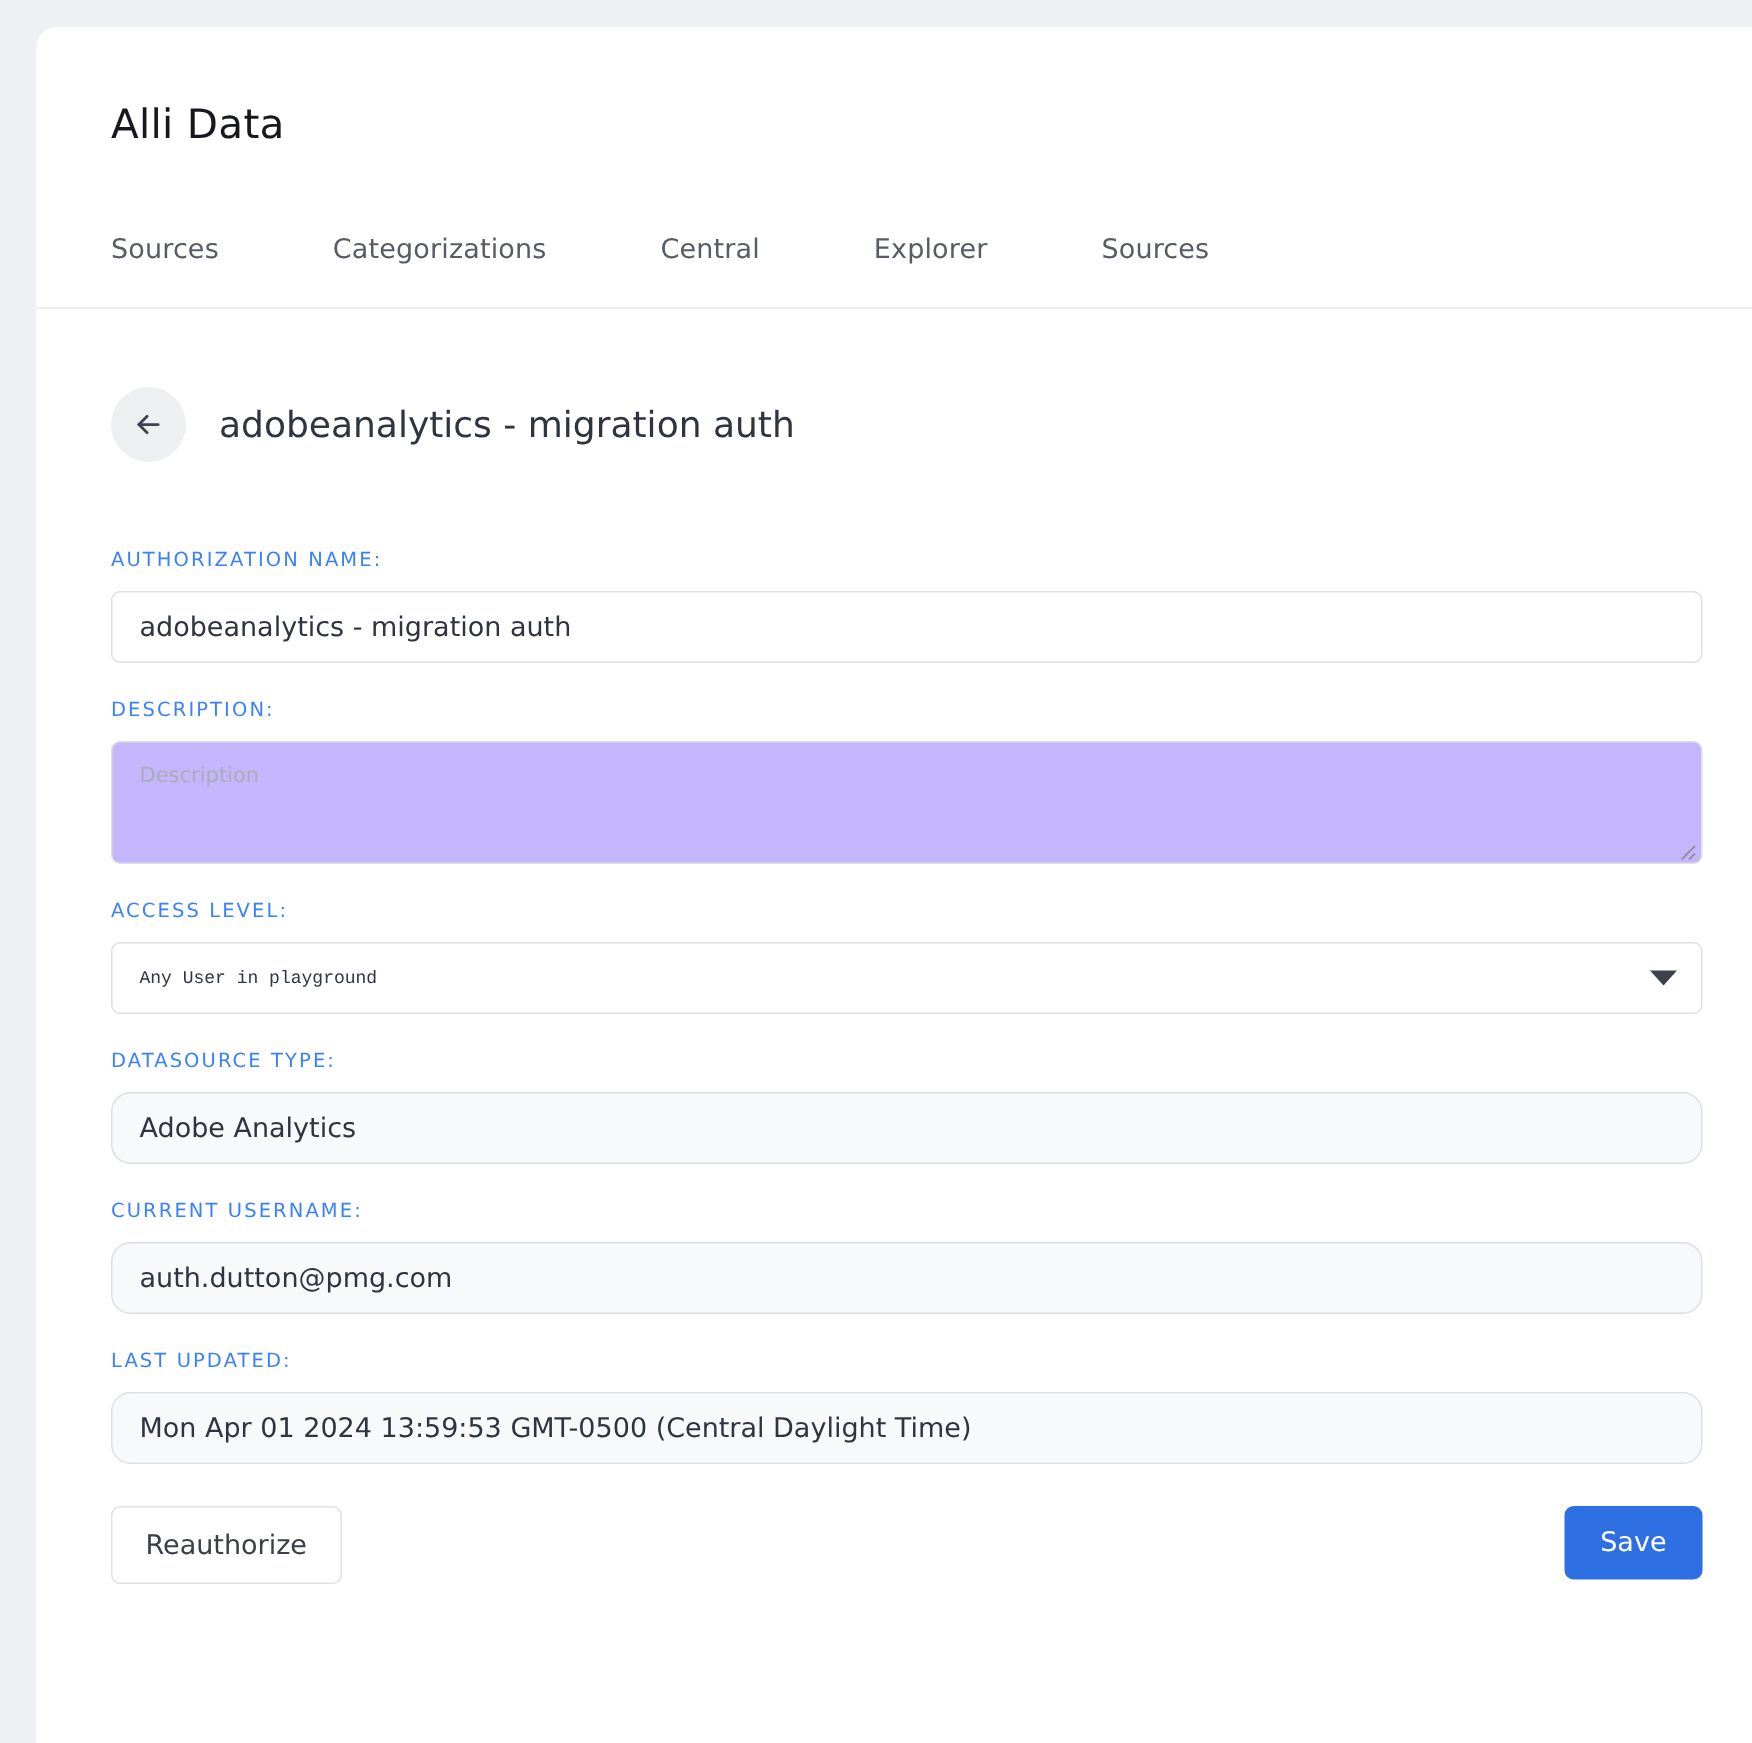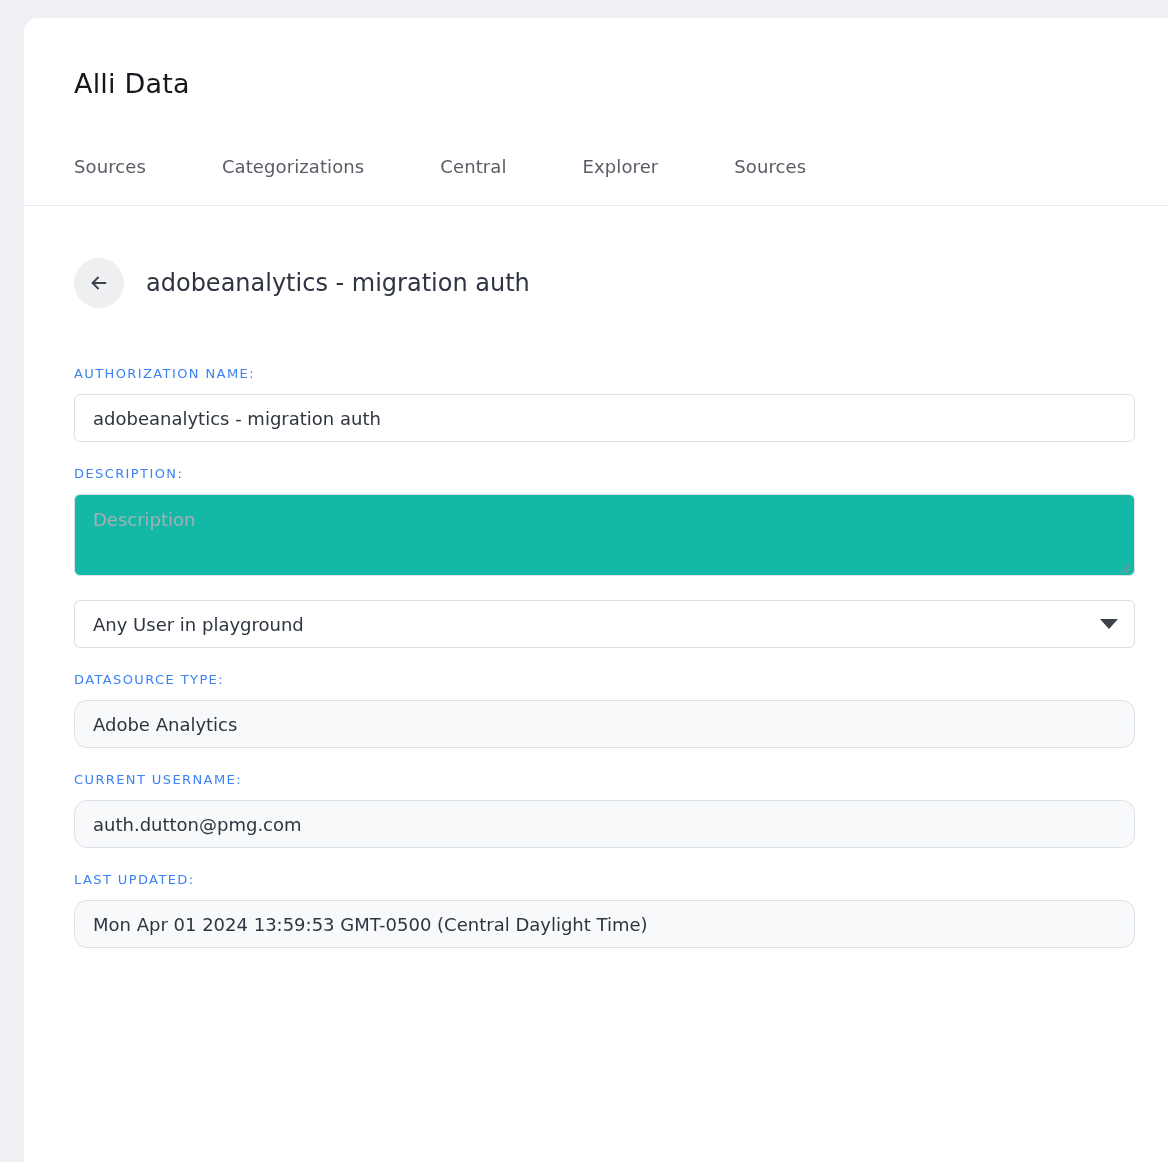--- a/index.html
+++ b/index.html
@@ -146,23 +146,23 @@
   .textarea-wrap {
     position: relative;
     width: 1061px;
     height: 82px;
   }
   .textarea {
     width: 1061px;
     height: 82px;
     border: 1px solid #dcdfe4;
     border-radius: 6px;
-    background: #14b8a6;
-    font-family: "DejaVu Sans", "Liberation Sans", sans-serif;
-    font-size: 18px;
+    background: #c4b5fd;
+    font-family: "DejaVu Sans", "Liberation Sans", sans-serif;
+    font-size: 14px;
     color: #2e3440;
     padding: 13px 18px;
     outline: none;
     resize: none;
     line-height: 1.3;
   }
   .textarea::placeholder { color: #a9adb5; }
   .resize-grip {
     position: absolute;
     right: 4px;
@@ -172,26 +172,27 @@
     pointer-events: none;
   }
 
   .select-wrap { position: relative; width: 1061px; height: 48px; }
   .select-display {
     width: 1061px;
     height: 48px;
     border: 1px solid #dcdfe4;
     border-radius: 6px;
     background: #fff;
-    font-size: 18px;
+    font-size: 12px;
     color: #2e3440;
     padding: 0 40px 0 18px;
     display: flex;
     align-items: center;
     cursor: pointer;
+    font-family: Liberation Mono, monospace;
   }
   .select-arrow {
     position: absolute;
     right: 17px;
     top: 50%;
     transform: translateY(-50%);
     width: 0; height: 0;
     border-left: 9px solid transparent;
     border-right: 9px solid transparent;
     border-top: 10px solid #3d414c;
@@ -284,20 +285,21 @@
               <line x1="13" y1="4" x2="4" y2="13"></line>
               <line x1="13" y1="9" x2="9" y2="13"></line>
             </svg>
           </span>
         </div>
       </div>
 
       <div class="spacer-sm"></div>
 
       <div class="field">
+        <label class="field-label">ACCESS LEVEL:</label>
         <div class="select-wrap">
           <div class="select-display">Any User in playground</div>
           <span class="select-arrow"></span>
         </div>
       </div>
 
       <div class="spacer-sm"></div>
 
       <div class="field">
         <label class="field-label">DATASOURCE TYPE:</label>
@@ -311,16 +313,20 @@
         <div class="control readonly">auth.dutton@pmg.com</div>
       </div>
 
       <div class="spacer-sm"></div>
 
       <div class="field">
         <label class="field-label">LAST UPDATED:</label>
         <div class="control readonly">Mon Apr 01 2024 13:59:53 GMT-0500 (Central Daylight Time)</div>
       </div>
 
+      <div class="actions">
+        <button class="btn-secondary">Reauthorize</button>
+        <button class="btn-primary">Save</button>
+      </div>
 
     </div>
   </div>
 </div>
 
 </body></html>

